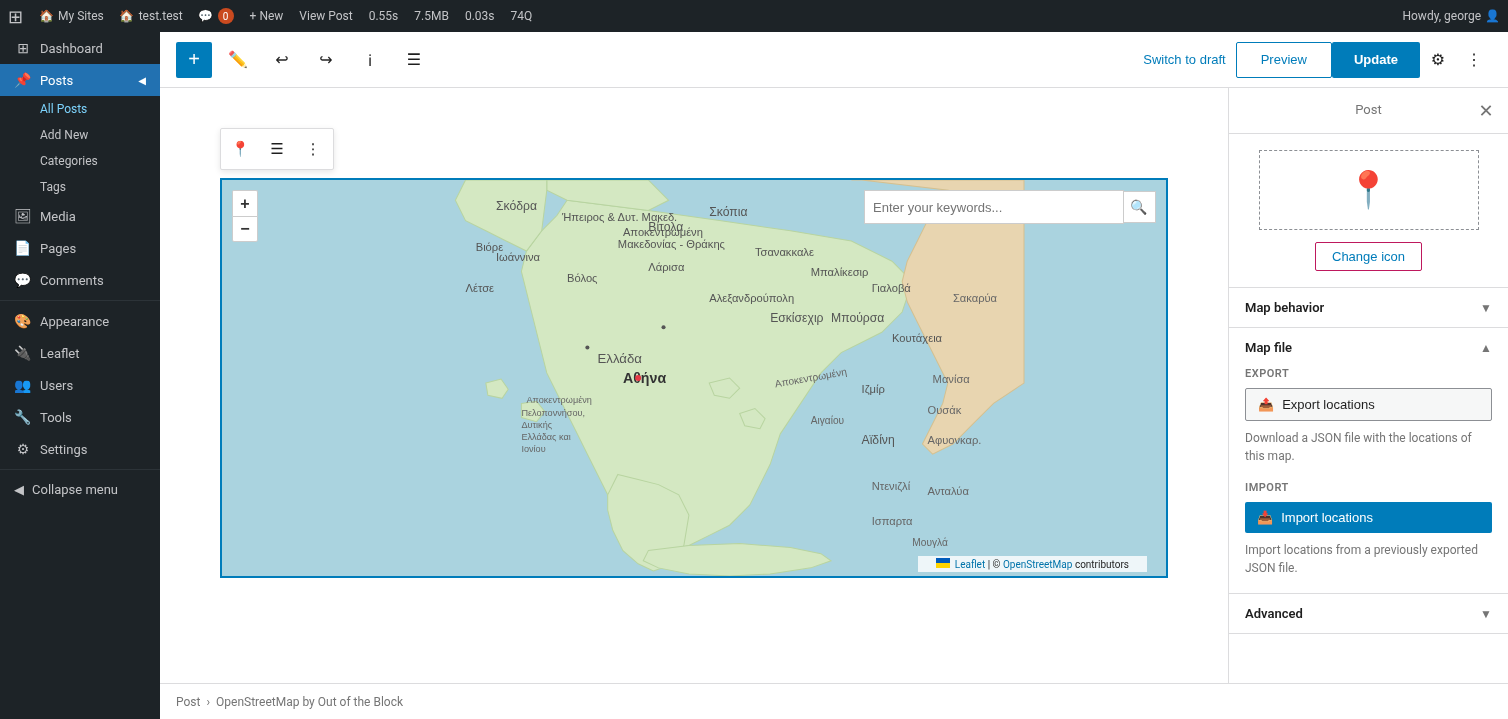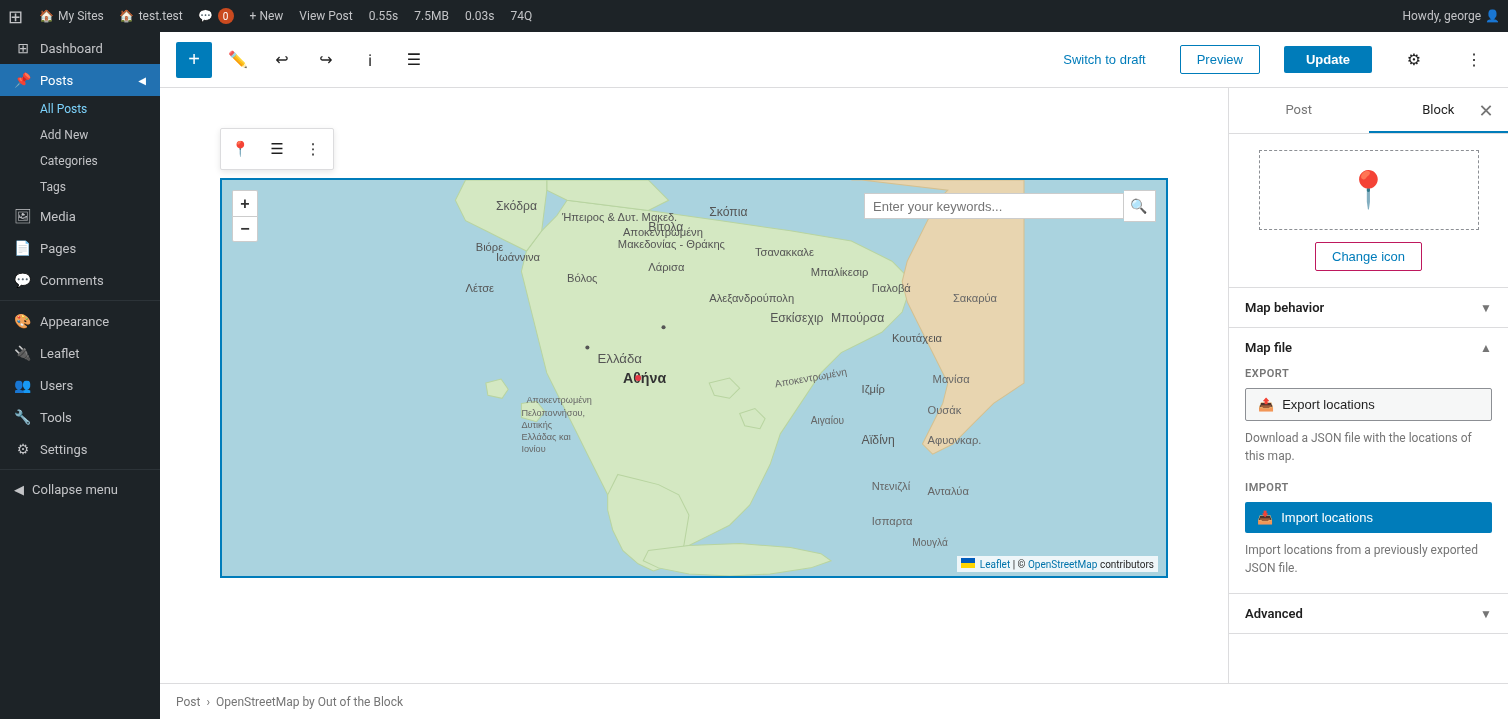--- a/index.html
+++ b/index.html
@@ -104,36 +104,36 @@
       font-size: 16px;
       color: #1e1e1e;
     }
     .toolbar-btn.primary {
       background: #007cba;
       color: #fff;
       border-radius: 2px;
       font-size: 13px;
       font-weight: 500;
     }
-    .toolbar-right { margin-left: auto; display: flex; align-items: center; gap: 24px; }
+    .toolbar-right { margin-left: auto; display: flex; gap: 0; }
     .switch-draft-btn {
       background: transparent;
       border: none;
       cursor: pointer;
       font-size: 13px;
       color: #007cba;
       padding: 6px 10px;
     }
     .preview-btn {
       background: transparent;
       border: 1px solid #007cba;
       color: #007cba;
       cursor: pointer;
       font-size: 13px;
-      padding: 6px 16px;
+      padding: 6px 24px;
       border-radius: 2px;
     }
     .update-btn {
       background: #007cba;
       border: none;
       color: #fff;
       cursor: pointer;
       font-size: 13px;
       font-weight: 600;
       padding: 6px 22px;
@@ -221,43 +221,43 @@
     .map-zoom-btn:last-child { border-radius: 0 0 2px 2px; }
     .map-search {
       position: absolute;
       top: 10px;
       right: 10px;
       display: flex;
       align-items: center;
     }
     .map-search input {
       width: 260px;
-      height: 26px;
+      height: 34px;
       border: 1px solid #ccc;
       padding: 0 8px;
       font-size: 13px;
       outline: none;
       background: #fff;
     }
     .map-search-btn {
       width: 32px; height: 32px;
       background: #fff;
       border: 1px solid #ccc;
       border-left: none;
       cursor: pointer;
       display: flex; align-items: center; justify-content: center;
       font-size: 14px;
     }
     .map-attribution {
       position: absolute;
       bottom: 4px;
-      right: 8px;
+      right: 19px;
       font-size: 10px;
       background: rgba(255,255,255,0.8);
-      padding: 2px 4px;
+      padding: 2px 18px;
     }
     .map-attribution a { color: #0073aa; text-decoration: none; }
     .map-flag {
       display: inline-block;
       width: 14px;
       height: 10px;
       background: linear-gradient(to bottom, #005BBB 50%, #FFD500 50%);
       margin-right: 2px;
     }
 
@@ -634,21 +634,20 @@
             <a href="#">OpenStreetMap</a>
             <span> contributors</span>
           </div>
         </div>
       </div>
 
       <div class="right-panel">
 
         <div class="panel-tabs">
           <div class="panel-tab">Post</div>
-          <div class="panel-tab active">Block</div>
           <button class="panel-close">✕</button>
         </div>
 
         <div class="icon-preview">
           <div class="icon-preview-box">
             <span class="map-pin-icon">📍</span>
           </div>
           <button class="change-icon-btn">Change icon</button>
         </div>
 

